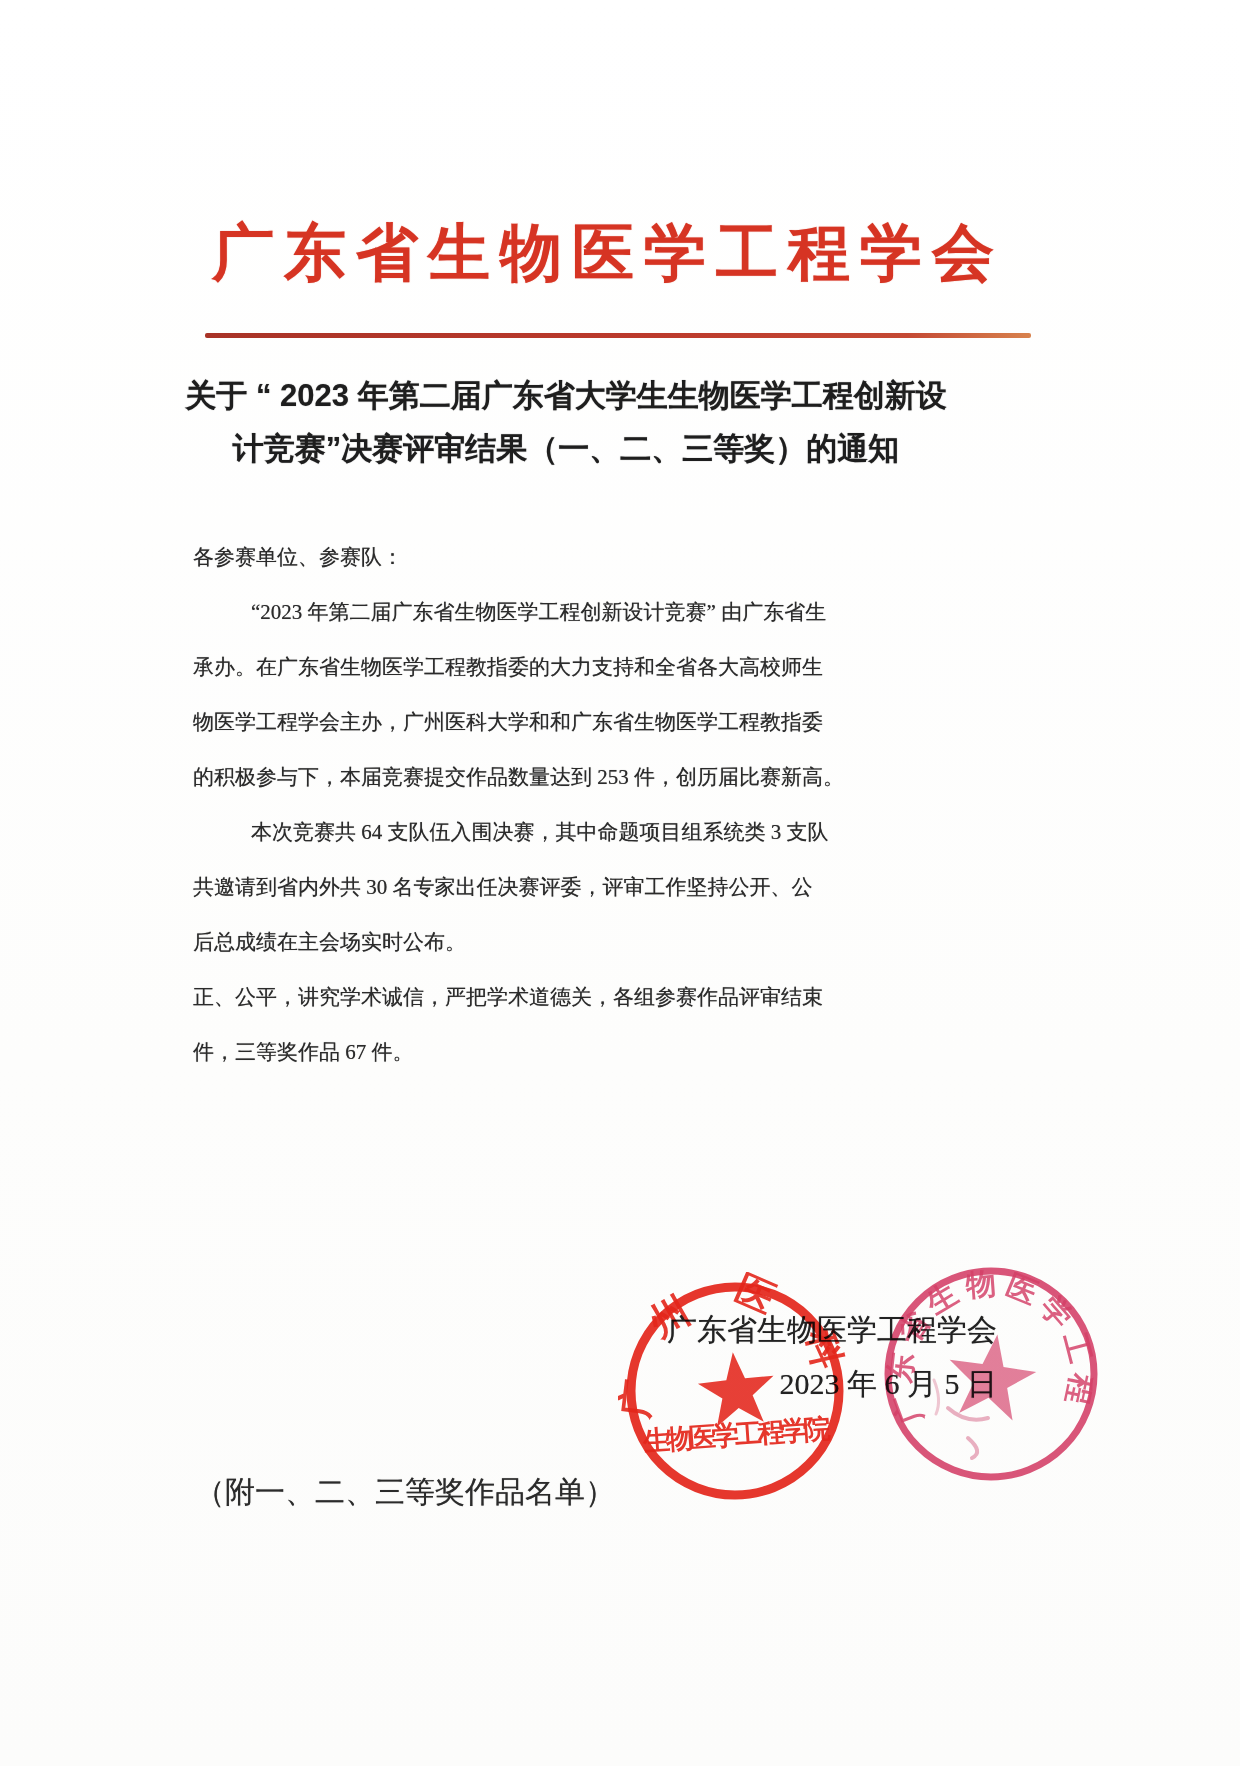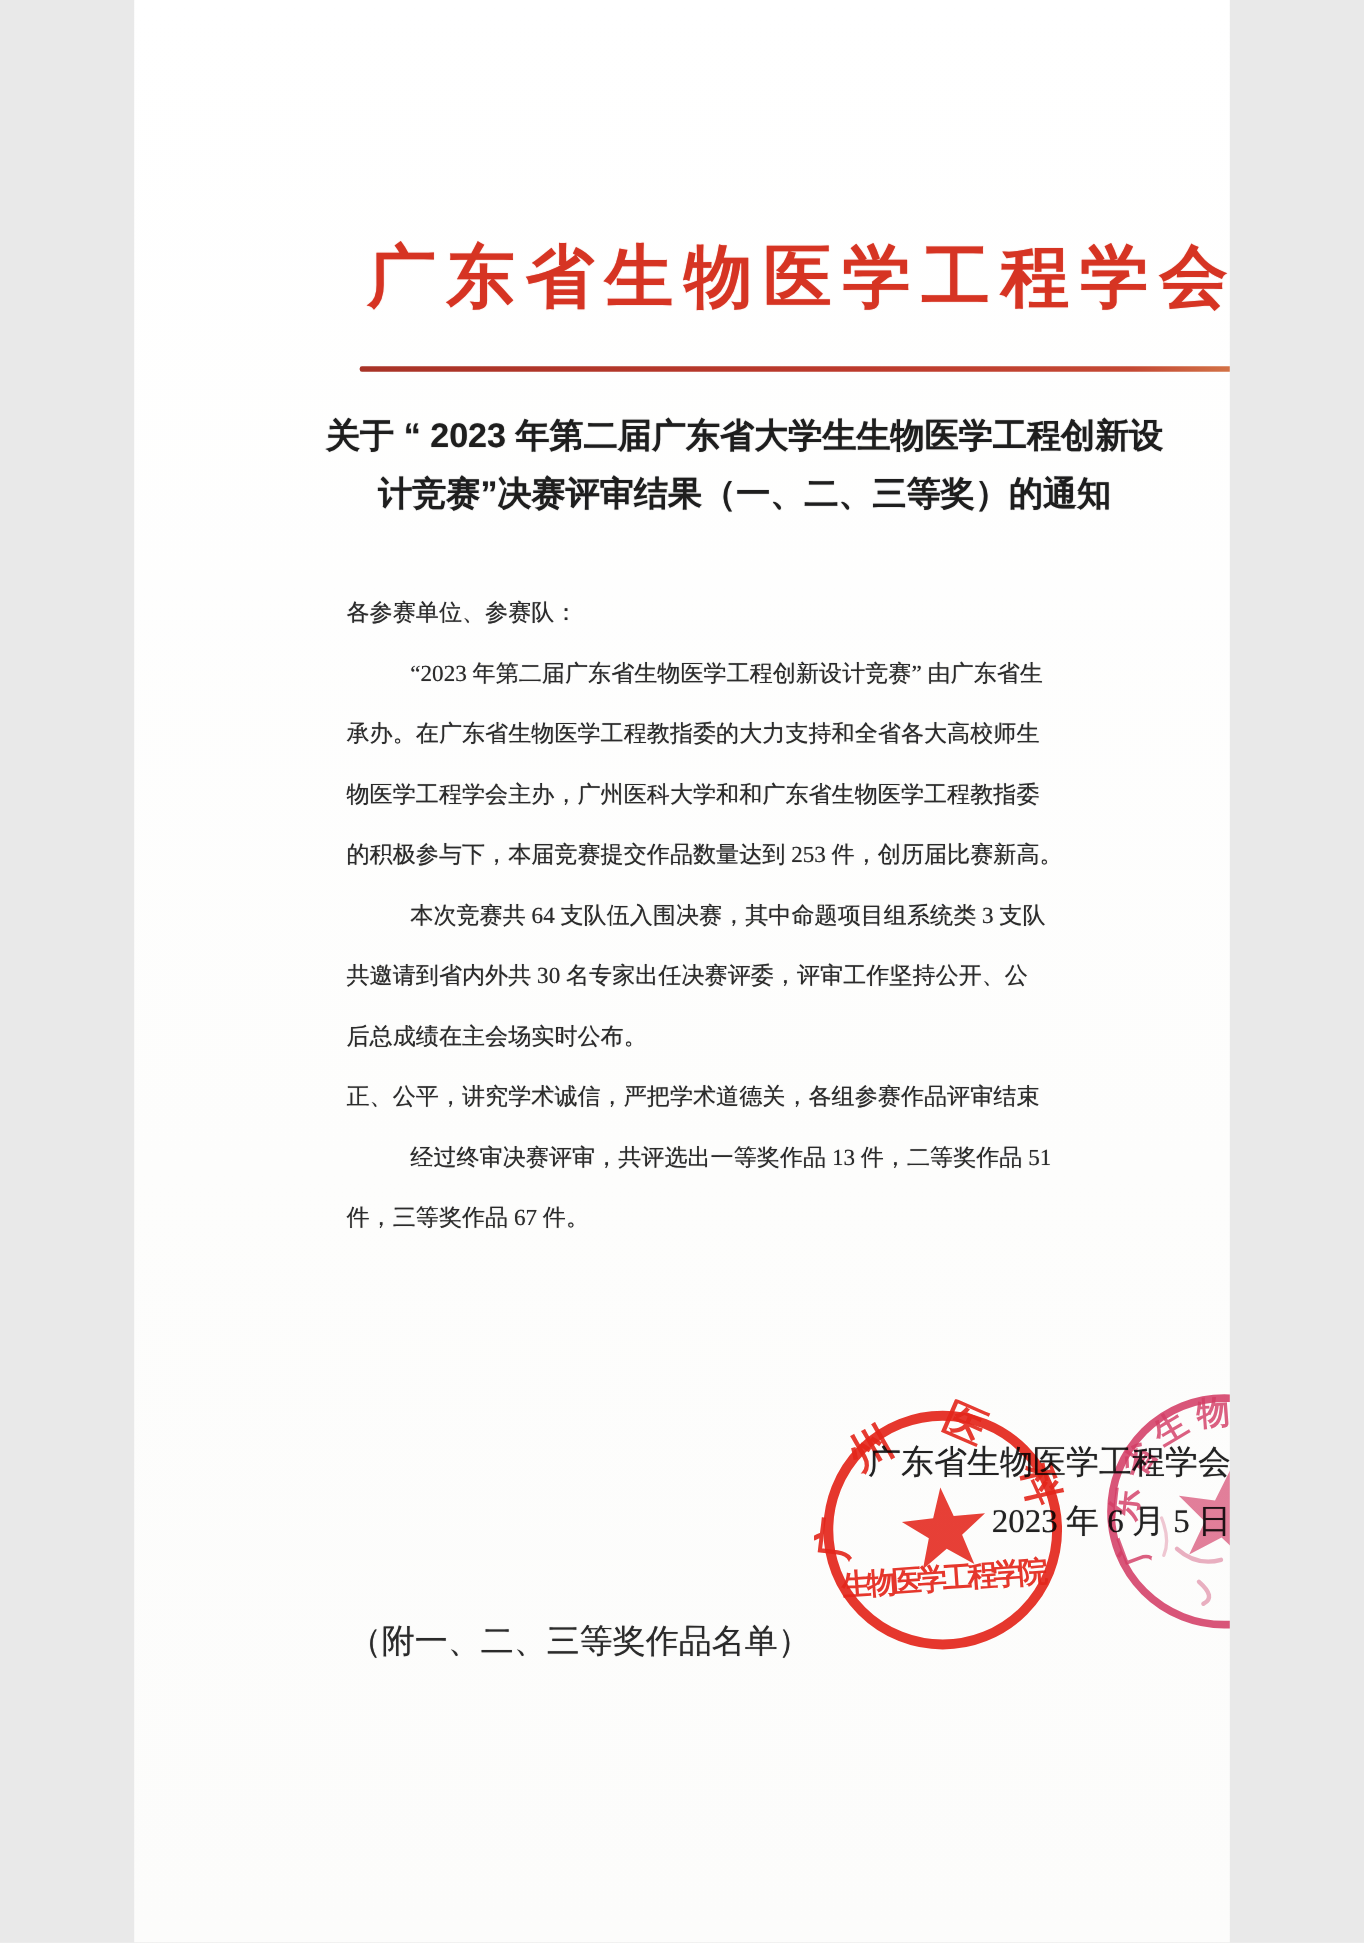--- a/index.html
+++ b/index.html
@@ -1,38 +1,38 @@
 <!DOCTYPE html>
 <html><head>
 <meta charset="utf-8">
 <style>
   html,body{margin:0;padding:0;background:#e9e9e9;}
   .page{
     position:relative;
-    width:996px;height:1766px;
+    width:1240px;height:1766px;
     margin:0 auto;
     background:linear-gradient(180deg,#ffffff 0%,#fdfdfc 60%,#fcfcfb 100%);
     overflow:hidden;
     font-family:"Liberation Serif","DejaVu Serif",serif;
   }
   .letterhead{
     position:absolute;left:212px;top:222px;
     font-size:62px;font-weight:bold;line-height:1;
     letter-spacing:10px;white-space:nowrap;
     color:#d63423;
     text-shadow:0 0 1px rgba(214,52,35,.55);
     font-family:"Liberation Serif","DejaVu Serif",serif;
   }
   .red-rule{
     position:absolute;left:205px;top:333px;width:826px;height:5px;
     background:linear-gradient(90deg,#a83327 0%,#bc3a2c 55%,#c44934 85%,#d8824d 100%);
     border-radius:2px;
   }
   .doc-title{
-    position:absolute;left:115px;top:369px;width:880px;
+    position:absolute;left:126px;top:369px;width:880px;
     text-align:center;
     font-family:"Liberation Sans","DejaVu Sans",sans-serif;
     font-weight:700;font-size:31px;line-height:53px;
     color:#1e1e1e;white-space:nowrap;
     text-shadow:0 0 1px rgba(0,0,0,.5);
   }
   .body-text{
     position:absolute;left:193px;top:530px;width:900px;
     font-size:21px;line-height:55px;color:#2b2b2b;
     white-space:nowrap;
@@ -74,21 +74,20 @@
   <div class="body-text">
     <div class="line">各参赛单位、参赛队：</div>
     <div class="line indent">“2023 年第二届广东省生物医学工程创新设计竞赛” 由广东省生</div>
     <div class="line">承办。在广东省生物医学工程教指委的大力支持和全省各大高校师生</div>
     <div class="line">物医学工程学会主办，广州医科大学和和广东省生物医学工程教指委</div>
     <div class="line">的积极参与下，本届竞赛提交作品数量达到 253 件，创历届比赛新高。</div>
     <div class="line indent">本次竞赛共 64 支队伍入围决赛，其中命题项目组系统类 3 支队</div>
     <div class="line">共邀请到省内外共 30 名专家出任决赛评委，评审工作坚持公开、公</div>
     <div class="line">后总成绩在主会场实时公布。</div>
     <div class="line">正、公平，讲究学术诚信，严把学术道德关，各组参赛作品评审结束</div>
-    <div class="line indent">经过终审决赛评审，共评选出一等奖作品 13 件，二等奖作品 51</div>
     <div class="line">件，三等奖作品 67 件。</div>
   </div>
 
   <div class="signature">
     <div>广东省生物医学工程学会</div>
     <div>2023 年 6 月 5 日</div>
   </div>
 
   <div class="attachment">（附一、二、三等奖作品名单）</div>
 

